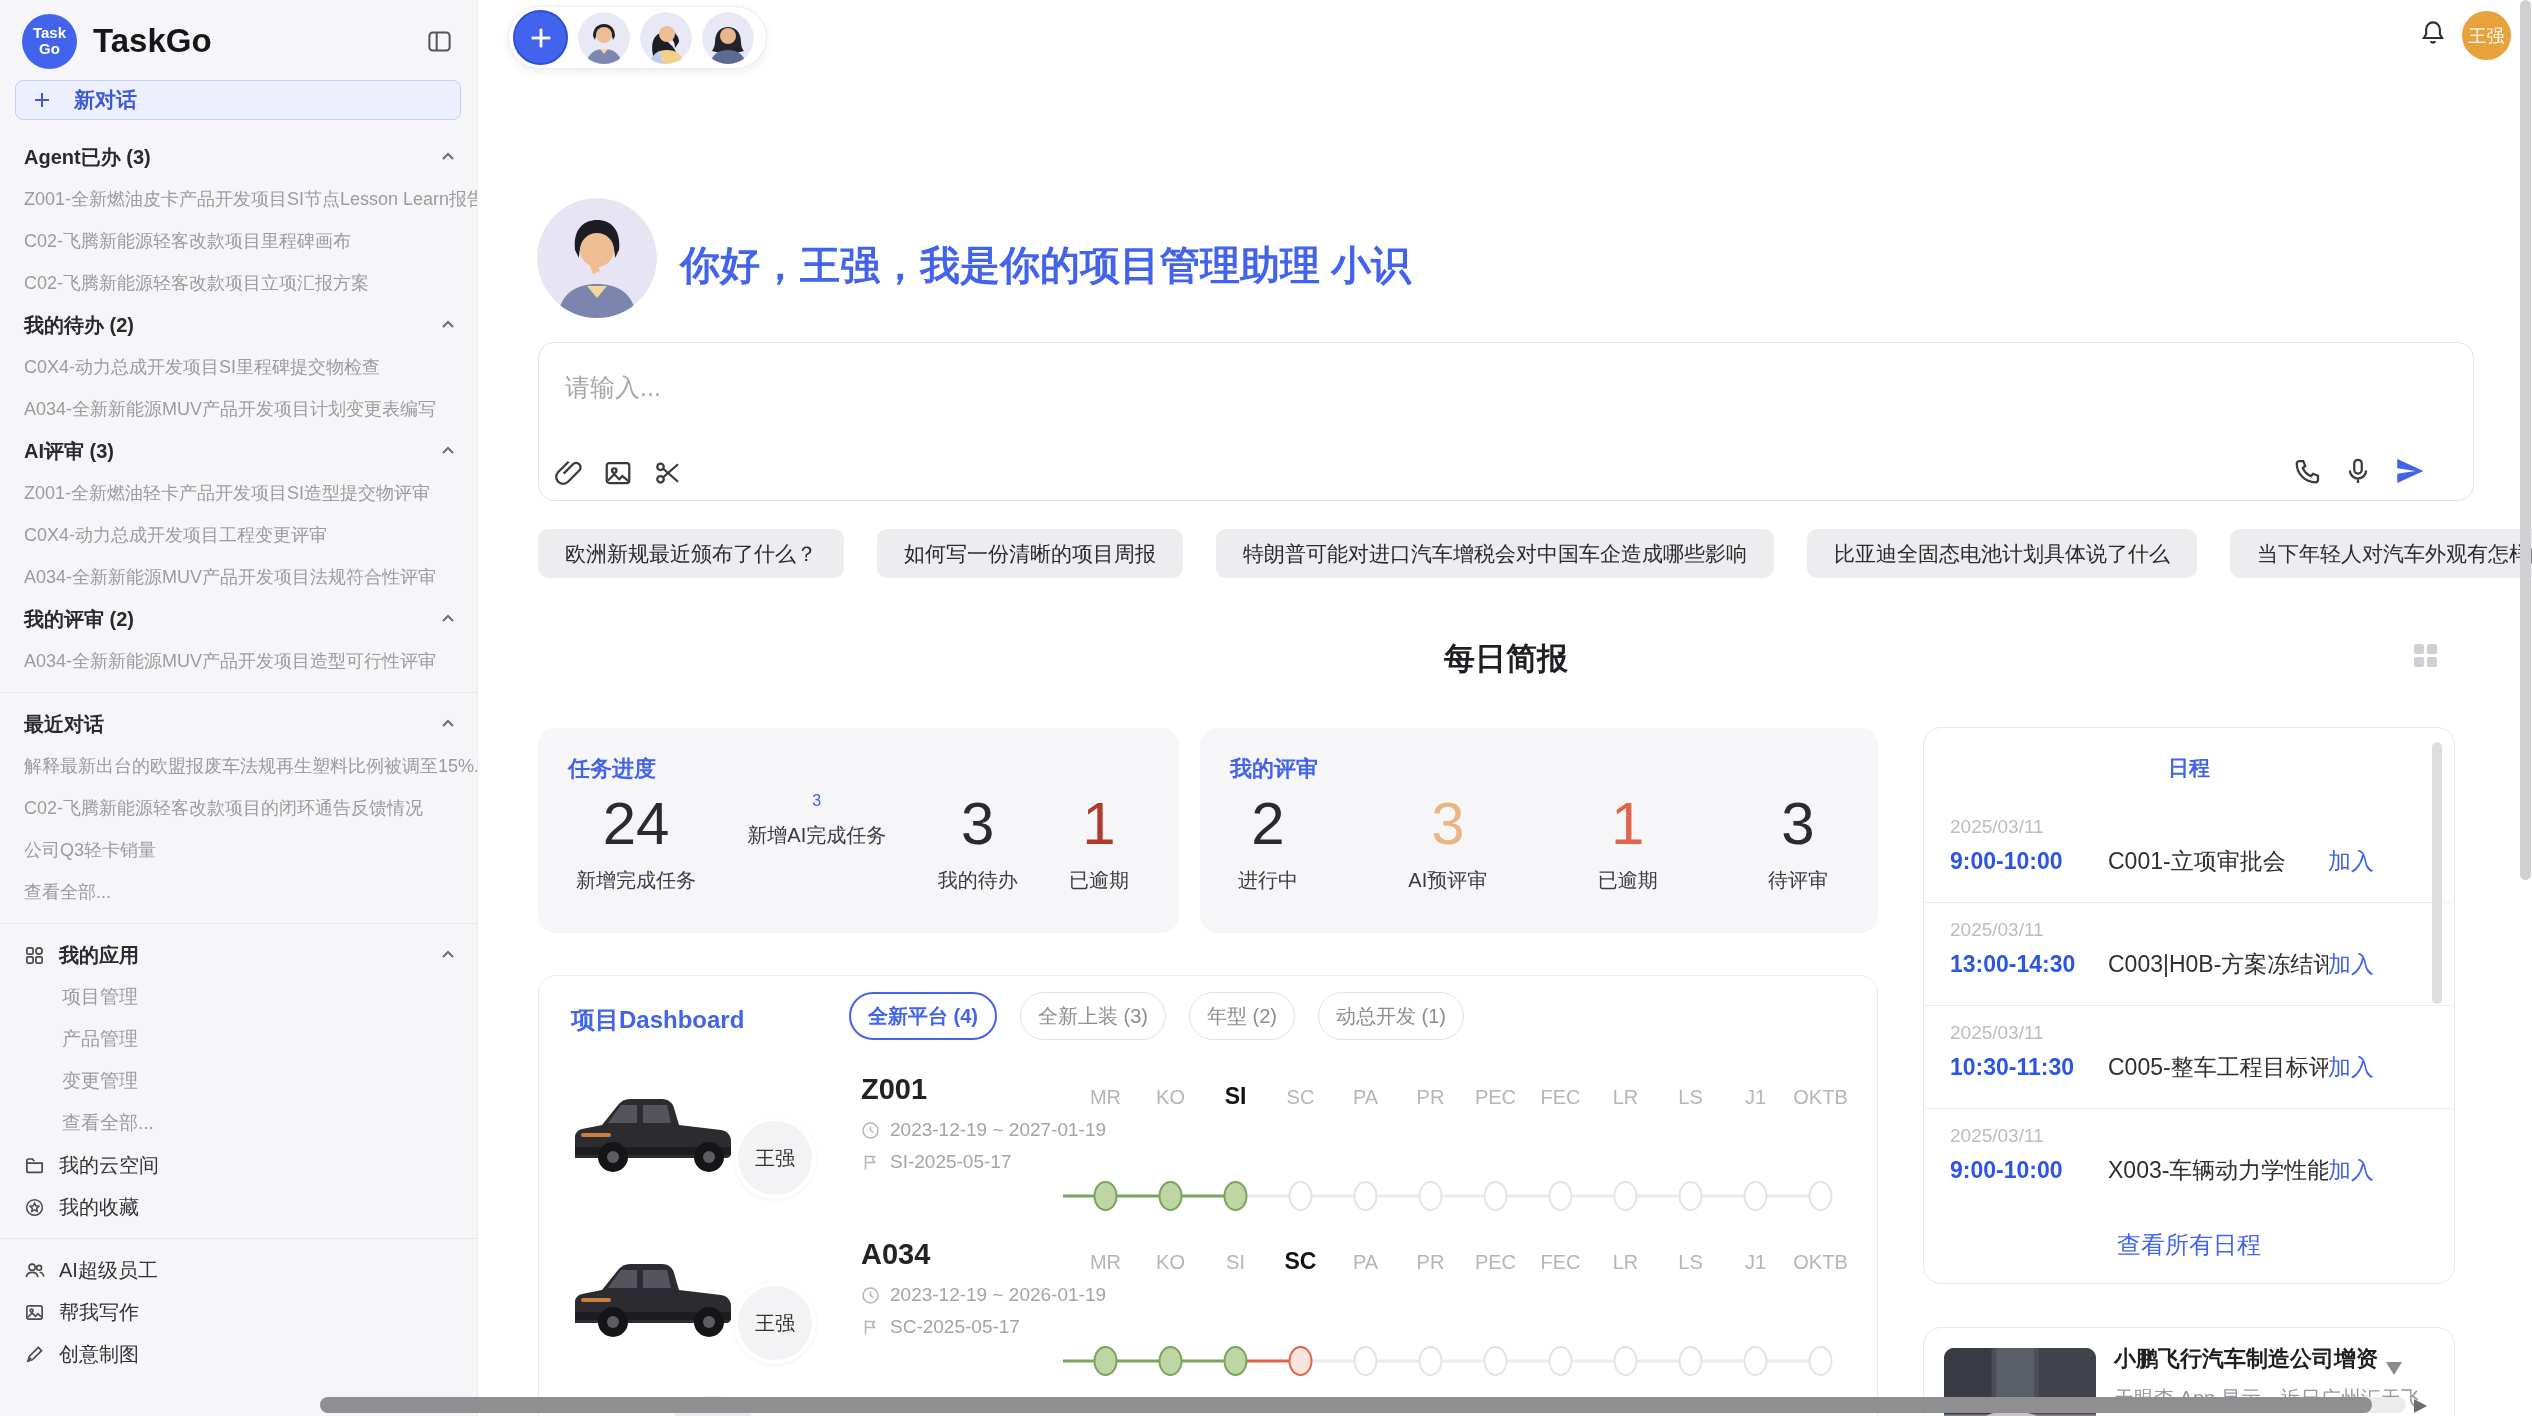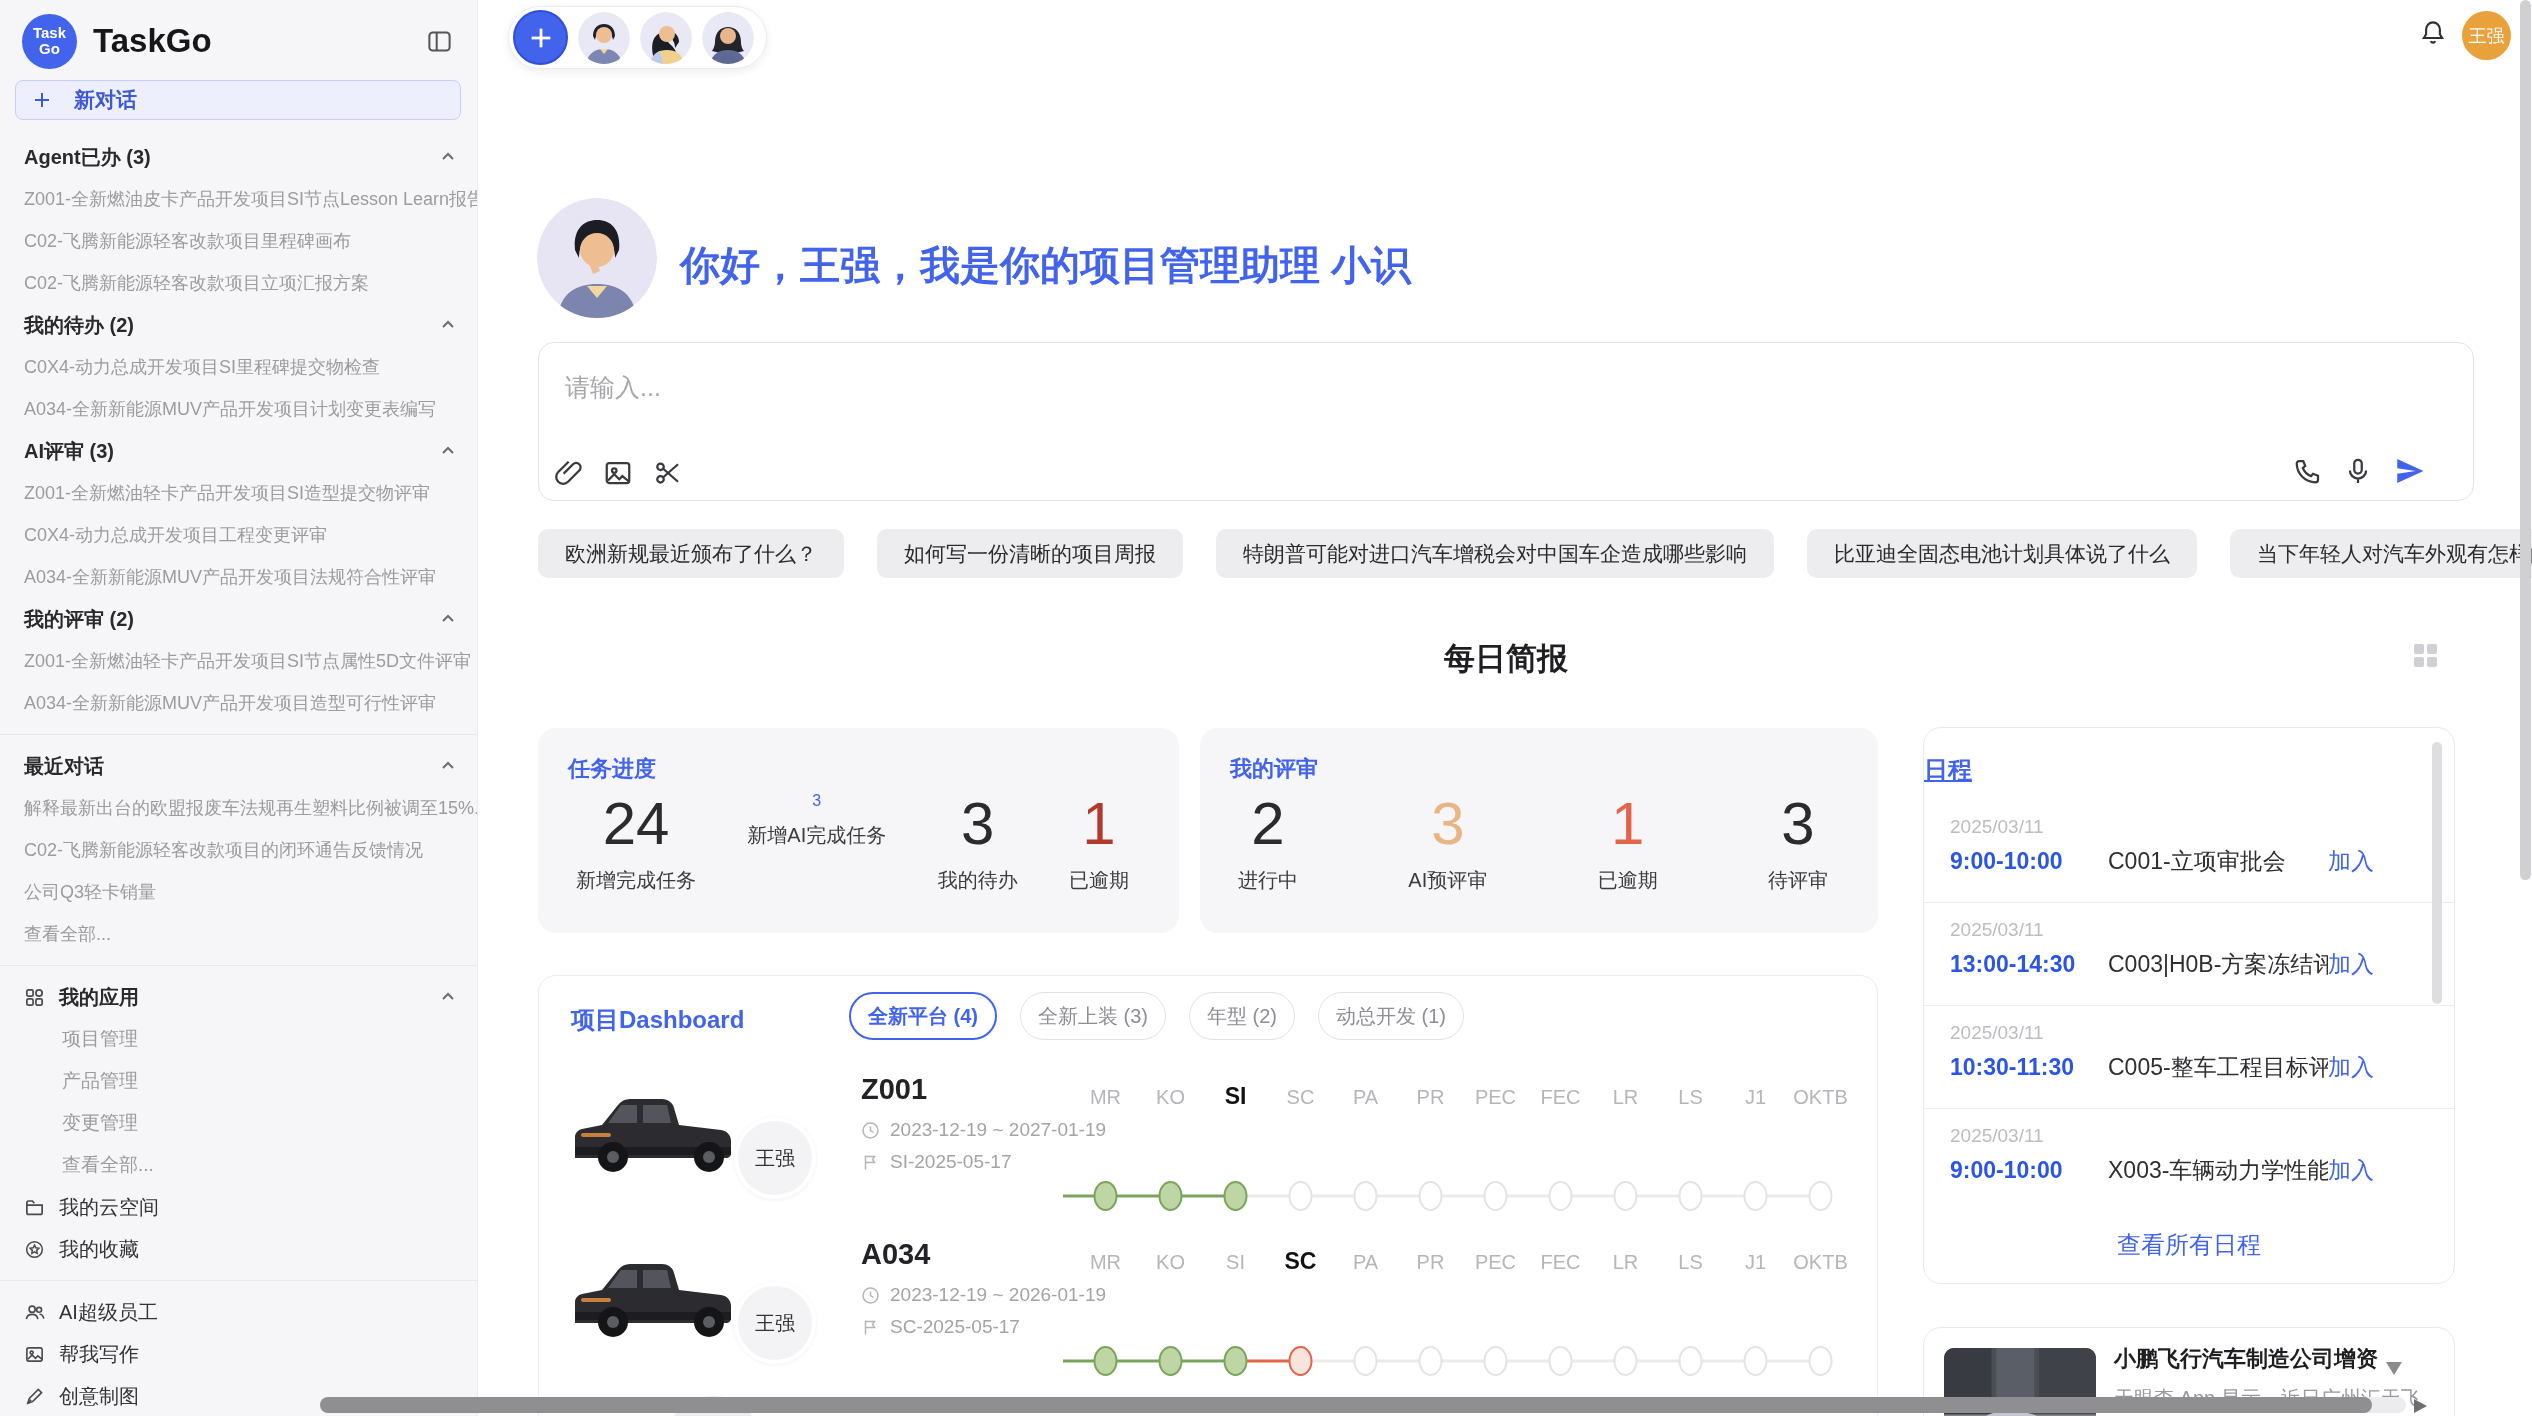--- a/index.html
+++ b/index.html
@@ -90,22 +90,22 @@
   .proj-meta svg{width:19px;height:19px;color:#b5b5ba;flex:none;}
   .ms-labels{position:absolute;left:534px;top:22px;display:flex;align-items:baseline;}
   .ms-l{width:65px;text-align:center;font-size:20px;color:#b5b5ba;}
   .ms-l.active{color:#121214;font-weight:700;font-size:23px;}
   .ms-svg{position:absolute;left:522px;top:112px;}
   .third-hint{position:absolute;left:135px;top:420px;width:78px;height:46px;border-radius:50%;background:#ececee;}
 
   
   .sched-card{position:absolute;left:1923px;top:727px;width:532px;height:557px;background:#fff;
     border:1.5px solid #e9e9ec;border-radius:18px;}
-  .sched-title{position:absolute;left:0;top:26px;width:100%;font-size:24px;
-    font-weight:600;color:#4263eb;text-decoration:underline;}
+  .sched-title{position:absolute;left:0;top:26px;width:100%;text-align:center;font-size:21px;
+    font-weight:600;color:#4263eb;}
   .sched-list{position:absolute;left:0;top:72px;width:100%;}
   .sched-item{padding:16px 26px 0;height:103px;position:relative;}
   .sched-item:not(.last){border-bottom:1px solid #ededef;}
   .sd-date{font-size:19px;color:#bcbcc1;}
   .sd-row{display:flex;align-items:center;margin-top:8px;}
   .sd-time{width:158px;font-size:23px;font-weight:600;color:#2b55e6;flex:none;}
   .sd-name{flex:1;font-size:23px;color:#2f2f33;white-space:nowrap;overflow:hidden;}
   .sd-join{font-size:23px;color:#4263eb;cursor:pointer;margin-right:54px;}
   .sched-viewall{position:absolute;left:0;bottom:22px;width:100%;text-align:center;font-size:24px;
     color:#4263eb;cursor:pointer;}
@@ -183,21 +183,20 @@
     <div class="s-row s-item">Z001-全新燃油轻卡产品开发项目SI造型提交物评审</div>
     <div class="s-row s-item">C0X4-动力总成开发项目工程变更评审</div>
     <div class="s-row s-item">A034-全新新能源MUV产品开发项目法规符合性评审</div>
 
     <div class="s-row s-head">
       <span>我的评审 (2)</span>
       <span class="chev"><svg viewBox="0 0 18 18" fill="none" stroke="currentColor" stroke-width="2">
             <polyline points="4,11 9,6 14,11"></polyline>
           </svg></span>
     </div>
-    <div class="s-row s-item">Z001-全新燃油轻卡产品开发项目SI节点属性5D文件评审</div>
     <div class="s-row s-item">A034-全新新能源MUV产品开发项目造型可行性评审</div>
 
     <div class="s-div"></div>
 
     <div class="s-row s-head">
       <span>最近对话</span>
       <span class="chev"><svg viewBox="0 0 18 18" fill="none" stroke="currentColor" stroke-width="2">
             <polyline points="4,11 9,6 14,11"></polyline>
           </svg></span>
     </div>

